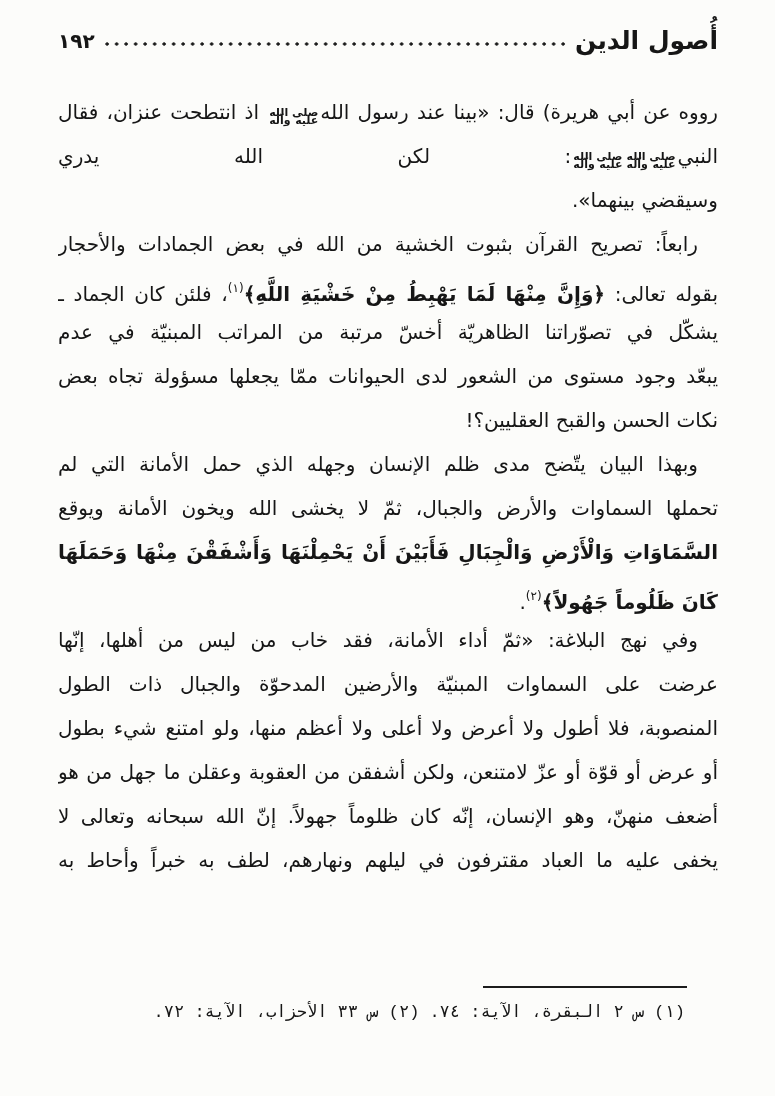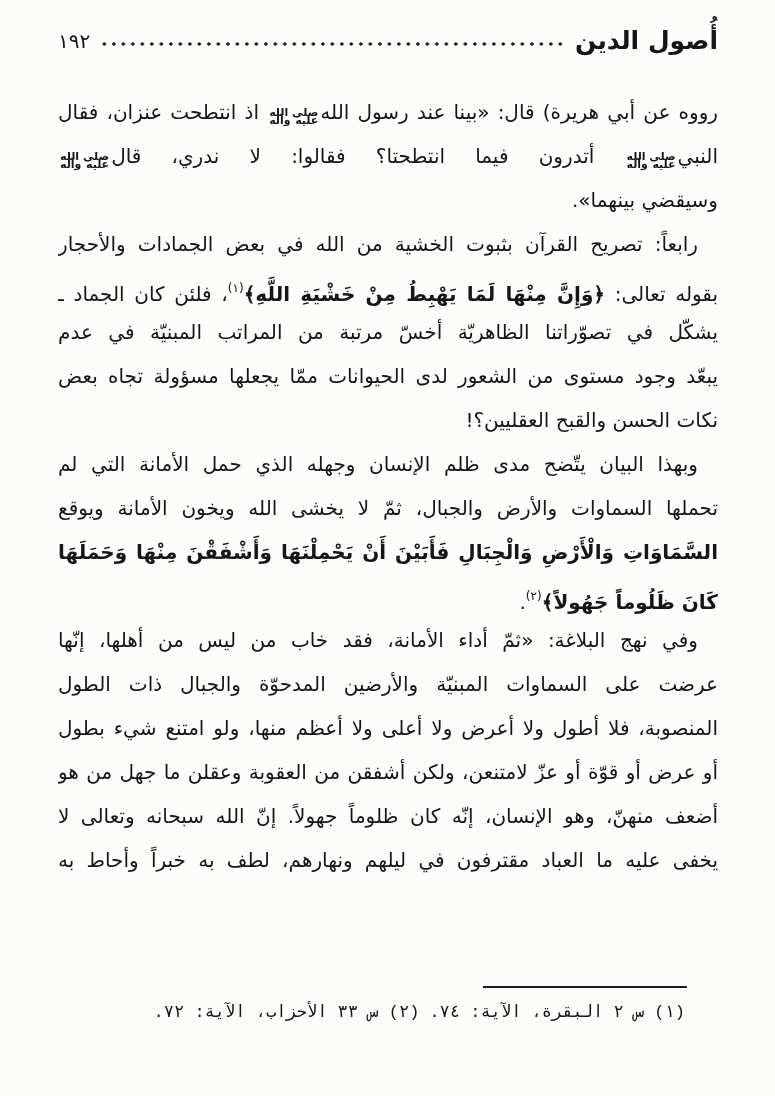--- a/index.html
+++ b/index.html
@@ -9,21 +9,21 @@
     overflow:hidden;margin:0 auto;
   }
   
   .header{position:absolute;top:28px;right:57px;left:58px;display:flex;align-items:flex-end;}
   .title{font-weight:700;font-size:25px;line-height:26px;white-space:nowrap;}
   .leader{
     flex:1;height:6px;margin:0 9px 7px 9px;
     background-image:radial-gradient(circle,#1a1a1a 1.4px,transparent 1.9px);
     background-size:9.5px 6px;background-repeat:repeat-x;background-position:center;
   }
-  .pageno{font-weight:400;font-size:20px;line-height:26px;white-space:nowrap;}
+  .pageno{font-weight:700;font-size:20px;line-height:26px;white-space:nowrap;}
   
   .body{position:absolute;top:90px;right:57px;left:58px;font-size:20px;}
   .line{height:44px;line-height:44px;text-align:justify;text-align-last:justify;overflow:hidden;}
   .line.end{text-align-last:right;}
   .line.indent{text-indent:20px;}
   .q{font-weight:700;}
   .fref{font-size:12px;font-weight:400;vertical-align:9px;}
   .hon{
     display:inline-block;vertical-align:-5px;text-align:center;
     font-size:11px;line-height:8.5px;font-weight:700;margin:16px 2px;
@@ -41,21 +41,21 @@
 
   <div class="header">
     <span class="title">أُصول الدين</span>
     <span class="leader"></span>
     <span class="pageno">١٩٢</span>
   </div>
 
   <div class="body">
       <div>
         <div class="line"><span class="t">رووه عن أبي هريرة) قال: «بينا عند رسول الله</span><span class="hon"><div>صلى الله</div><div>عليه وآله</div></span><span class="t"> اذ انتطحت عنزان، فقال</span></div>
-        <div class="line"><span class="t">النبي</span><span class="hon"><div>صلى الله</div><div>عليه وآله</div></span><span class="t"> أتدرون فيما انتطحتا؟ فقالوا: لا ندري، قال</span><span class="hon"><div>صلى الله</div><div>عليه وآله</div></span></div>
+        <div class="line"><span class="t">النبي</span><span class="hon"><div>صلى الله</div><div>عليه وآله</div></span><span class="hon"><div>صلى الله</div><div>عليه وآله</div></span><span class="t">: لكن الله يدري</span></div>
         <div class="line end"><span class="t">وسيقضي بينهما».</span></div>
       </div>
       <div>
         <div class="line indent"><span class="t">رابعاً: تصريح القرآن بثبوت الخشية من الله في بعض الجمادات والأحجار</span></div>
         <div class="line"><span class="t">بقوله تعالى: </span><span class="q">﴿وَإِنَّ مِنْهَا لَمَا يَهْبِطُ مِنْ خَشْيَةِ اللَّهِ﴾</span><span class="fref">(١)</span><span class="t">، فلئن كان الجماد ـ الذي</span></div>
         <div class="line"><span class="t">يشكّل في تصوّراتنا الظاهريّة أخسّ مرتبة من المراتب المبنيّة في عدم</span></div>
         <div class="line"><span class="t">يبعّد وجود مستوى من الشعور لدى الحيوانات ممّا يجعلها مسؤولة تجاه بعض</span></div>
         <div class="line end"><span class="t">نكات الحسن والقبح العقليين؟!</span></div>
       </div>
       <div>

